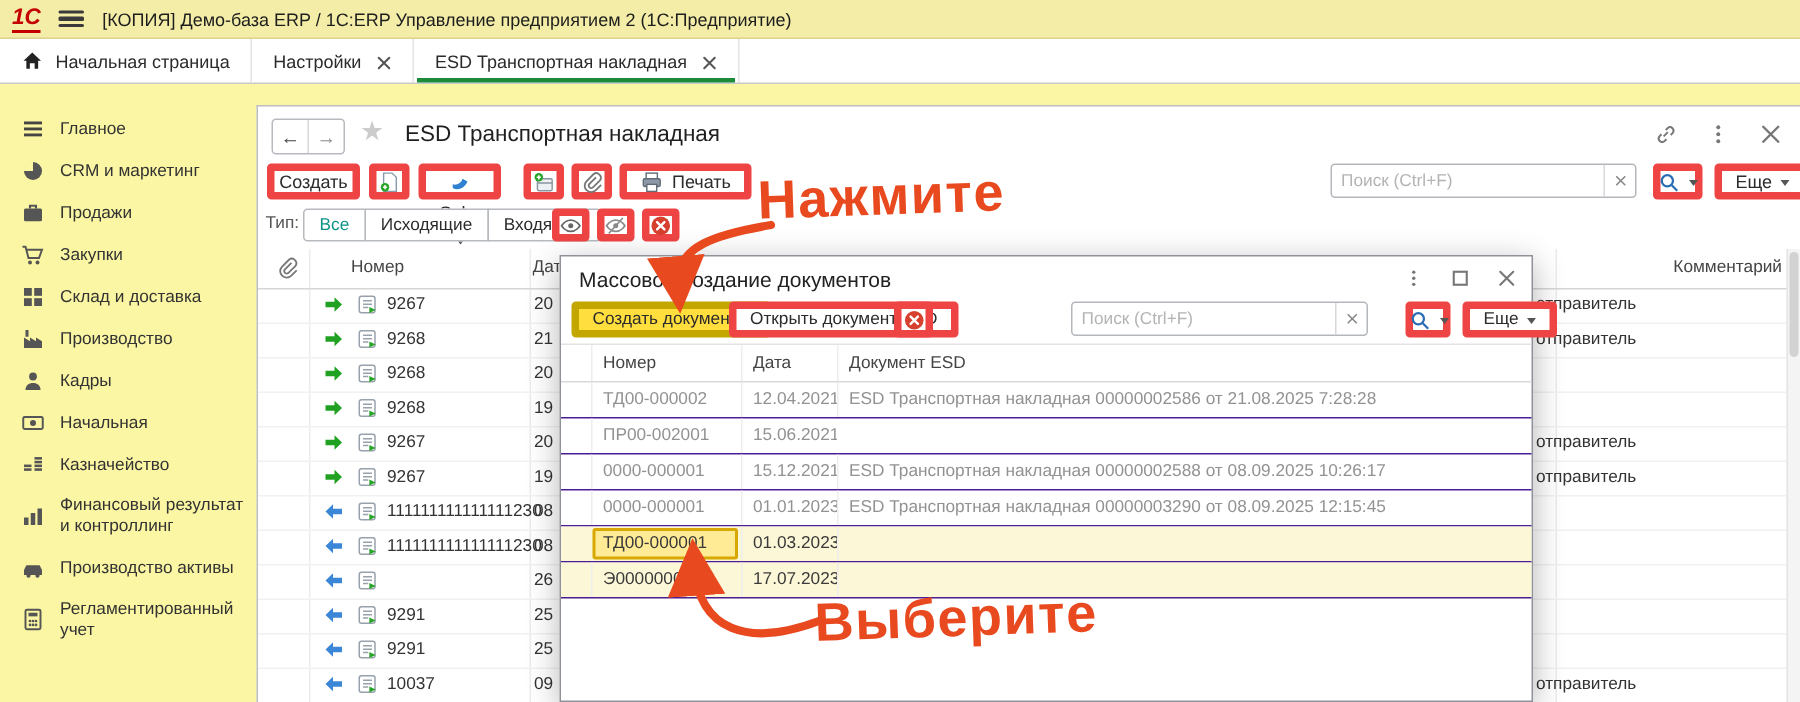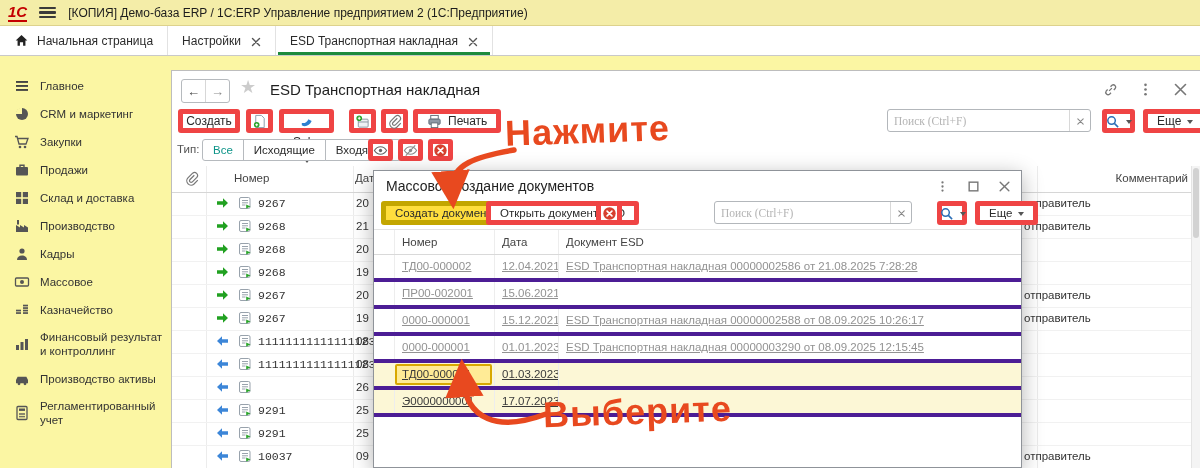--- a/index.html
+++ b/index.html
@@ -56,21 +56,21 @@
 
   .tb-create{left:6px;top:38px;width:62px;justify-content:center;}
   .tb-docnew{left:74px;top:38px;}
   .tb-saby{left:107px;top:38px;flex-direction:column;}
   .tb-boxplus{left:177px;top:38px;}
   .tb-clip{left:209px;top:38px;}
   .tb-print{left:241px;top:38px;}
 
   .searchbox{position:absolute;display:flex;border:1px solid #b3b7bb;border-radius:3px;height:23px;background:#fff;box-sizing:border-box;align-items:stretch;}
   .searchbox input{flex:1;border:none;outline:none;font-size:11.5px;padding:0 6px;min-width:0;background:transparent;
-                   font-family:Liberation Serif, serif;color:#333;}
+                   font-family:Liberation Sans, sans-serif;color:#333;}
   .searchbox input::placeholder{color:#b4b4b4;}
   .clearbtn{width:20px;border-left:1px solid #d8d8d8;display:flex;align-items:center;justify-content:center;cursor:pointer;}
   .clearbtn svg{width:9px;height:9px;}
   .m-search{left:715px;top:38px;width:204px;}
   .m-q{left:930px;top:38px;width:33px;}
   .m-more{left:971px;top:38px;}
 
   .flabel{position:absolute;left:5px;top:72px;font-size:11.5px;color:#555;}
   .segwrap{position:absolute;left:30px;top:68px;display:flex;}
   .seg{height:22px;border:1px solid #b6babe;background:#fff;font-size:11.5px;color:#2b2b2b;
@@ -89,21 +89,21 @@
   .lh-attach svg{width:100%;height:100%;}
   .lh-number{position:absolute;left:62px;top:6px;}
   .lh-date{position:absolute;left:183px;top:6px;width:19px;overflow:hidden;white-space:nowrap;}
   .lh-comment{position:absolute;left:870px;top:6px;width:146px;text-align:right;}
   .vline{position:absolute;top:0;bottom:0;width:1px;background:#ececec;}
   .lrow{position:absolute;left:0;right:8px;height:23px;border-bottom:1px solid #f1f1f1;font-size:11.5px;color:#333;cursor:pointer;}
   .rarrow{position:absolute;left:44px;top:5px;width:13px;height:12px;}
   .rarrow svg{width:100%;height:100%;}
   .rdoc{position:absolute;left:66px;top:4px;width:14px;height:14px;}
   .rdoc svg{width:100%;height:100%;}
-  .rnum{position:absolute;left:86px;top:0;line-height:23px;font-family:Liberation Mono, monospace;}
+  .rnum{position:absolute;left:86px;top:0;line-height:23px;}
   .rdate{position:absolute;left:184px;top:0;width:20px;line-height:23px;overflow:hidden;white-space:nowrap;}
   .rcomment{position:absolute;left:852px;top:0;line-height:23px;white-space:nowrap;}
   .vscroll{position:absolute;right:0;top:0;bottom:0;width:8px;background:#f4f4f4;border-left:1px solid #e4e4e4;}
   .vthumb{position:absolute;left:1px;right:1px;top:2px;height:70px;background:#d2d2d2;border-radius:3px;}
 
   
   .dialog{position:absolute;left:373px;top:170px;width:649px;height:298px;background:#fff;
           border:1px solid #8f9399;box-shadow:0 5px 20px rgba(0,0,0,.30);z-index:10;box-sizing:border-box;padding-left:32px;}
   .dtitle{position:absolute;left:12px;top:7px;font-size:14px;color:#222;}
   .dcontrols{position:absolute;right:10px;top:8px;display:flex;gap:18px;align-items:center;}
@@ -113,21 +113,21 @@
   .d-open{left:112px;top:30px;font-size:11.5px;}
   .d-cancel{left:222px;top:30px;width:26px;height:24px;}
   .d-search{left:340px;top:30px;width:198px;}
   .d-q{left:563px;top:30px;width:30px;}
   .d-more{left:601px;top:30px;height:24px;font-size:11.5px;}
   .dtable{position:absolute;left:0;top:58px;right:0;}
   .dhead,.drow{display:grid;grid-template-columns:20px 100px 64px 1fr;font-size:11.5px;}
   .dhead{height:24px;line-height:24px;color:#444;border-top:1px solid #e3e3e3;border-bottom:1px solid #d9d9d9;}
   .dhead div,.drow div{padding-left:7px;overflow:hidden;white-space:nowrap;box-sizing:border-box;}
   .dhead div+div,.drow div+div{border-left:1px solid #ededed;}
-  .drow{height:23px;line-height:23px;border-bottom:4px solid #4c1d95;color:#333;cursor:pointer;text-decoration:underline;}
+  .drow{height:23px;line-height:23px;border-bottom:1px solid #4c1d95;color:#333;cursor:pointer;}
   .drow.linked{color:#929292;}
   .drow.selected,.drow.pending{background:#fcf7d6;color:#3a3a3a;}
   .drow .selcell{background:#ffeb96;border:2px solid #d8a800;border-radius:2px;margin:1px 2px 1px 1px;
                  line-height:17px;padding-left:5px;}
 
   
   .overlay{position:absolute;left:0;top:0;width:1200px;height:468px;z-index:15;pointer-events:none;}
   .ann{position:absolute;color:#e8491f;font-weight:700;z-index:20;transform:rotate(-2deg);
        letter-spacing:1px;pointer-events:none;}
   .ann1{left:505px;top:110px;font-size:36px;}
@@ -179,33 +179,33 @@
         <span>Главное</span>
       </div>
       <div class="sitem">
         <span class="sicon"><svg viewBox="0 0 16 16">
             <circle cx="8" cy="8" r="6" fill="#555"></circle>
             <path d="M8 8V1.6A6.4 6.4 0 0 0 1.6 8z" fill="#fbf6a3"></path>
           </svg></span>
         <span>CRM и маркетинг</span>
       </div>
       <div class="sitem">
+        <span class="sicon"><svg viewBox="0 0 16 16">
+            <rect x="2" y="5" width="12" height="8.5" rx="1" fill="#555"></rect>
+            <path d="M6 5V3.2h4V5" fill="none" stroke="#555" stroke-width="1.4"></path>
+          </svg></span>
+        <span>Продажи</span>
+      </div>
+      <div class="sitem">
         <span class="sicon"><svg viewBox="0 0 16 16" fill="none" stroke="#555" stroke-width="1.3">
             <path d="M1 2.5h2l2 7.5h7l2-5.5H4"></path>
             <circle cx="6" cy="13" r="1.3" fill="#555" stroke="none"></circle>
             <circle cx="11" cy="13" r="1.3" fill="#555" stroke="none"></circle>
           </svg></span>
         <span>Закупки</span>
-      </div>
-      <div class="sitem">
-        <span class="sicon"><svg viewBox="0 0 16 16">
-            <rect x="2" y="5" width="12" height="8.5" rx="1" fill="#555"></rect>
-            <path d="M6 5V3.2h4V5" fill="none" stroke="#555" stroke-width="1.4"></path>
-          </svg></span>
-        <span>Продажи</span>
       </div>
       <div class="sitem">
         <span class="sicon"><svg viewBox="0 0 16 16" fill="#555">
             <rect x="2" y="2" width="5.2" height="5.2"></rect>
             <rect x="8.8" y="2" width="5.2" height="5.2"></rect>
             <rect x="2" y="8.8" width="5.2" height="5.2"></rect>
             <rect x="8.8" y="8.8" width="5.2" height="5.2"></rect>
           </svg></span>
         <span>Склад и доставка</span>
       </div>
@@ -221,21 +221,21 @@
             <circle cx="8" cy="5" r="2.6"></circle>
             <path d="M3 14c0-3 2.2-4.6 5-4.6s5 1.6 5 4.6z"></path>
           </svg></span>
         <span>Кадры</span>
       </div>
       <div class="sitem">
         <span class="sicon"><svg viewBox="0 0 16 16">
             <rect x="1.5" y="4" width="13" height="8" rx="1" fill="none" stroke="#555" stroke-width="1.3"></rect>
             <circle cx="8" cy="8" r="2" fill="#555"></circle>
           </svg></span>
-        <span>Массовое</span>
+        <span>Начальная</span>
       </div>
       <div class="sitem">
         <span class="sicon"><svg viewBox="0 0 16 16" fill="#555">
             <rect x="2" y="10.2" width="5" height="1.7"></rect>
             <rect x="2" y="7.7" width="5" height="1.7"></rect>
             <rect x="9" y="10.2" width="5" height="1.7"></rect>
             <rect x="9" y="7.7" width="5" height="1.7"></rect>
             <rect x="9" y="5.2" width="5" height="1.7"></rect>
             <rect x="9" y="2.7" width="5" height="1.7"></rect>
           </svg></span>

